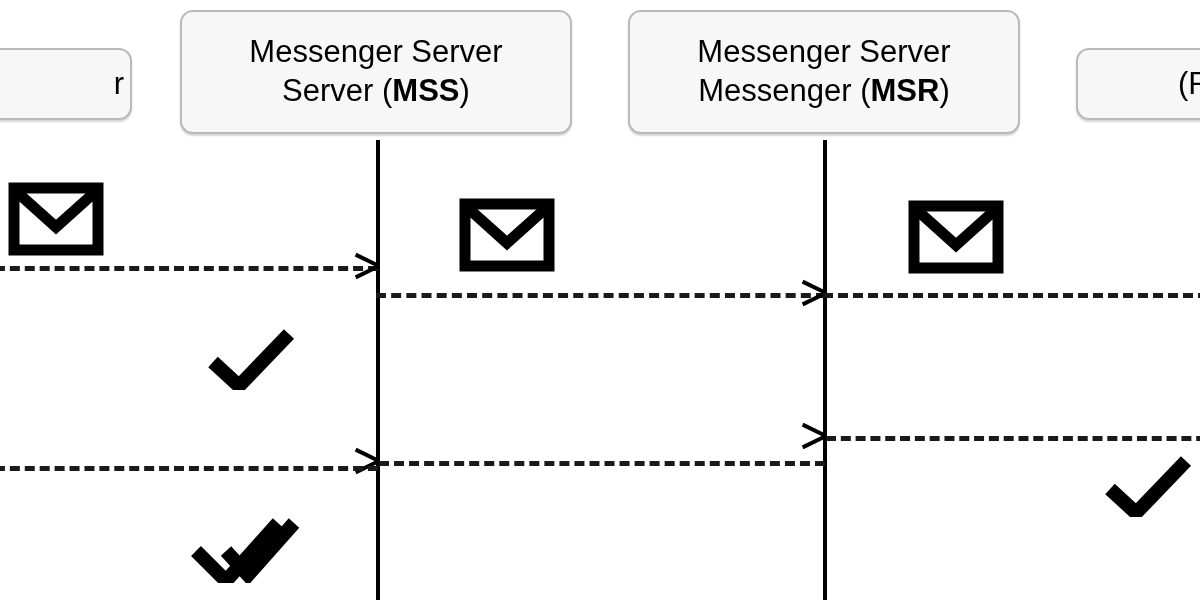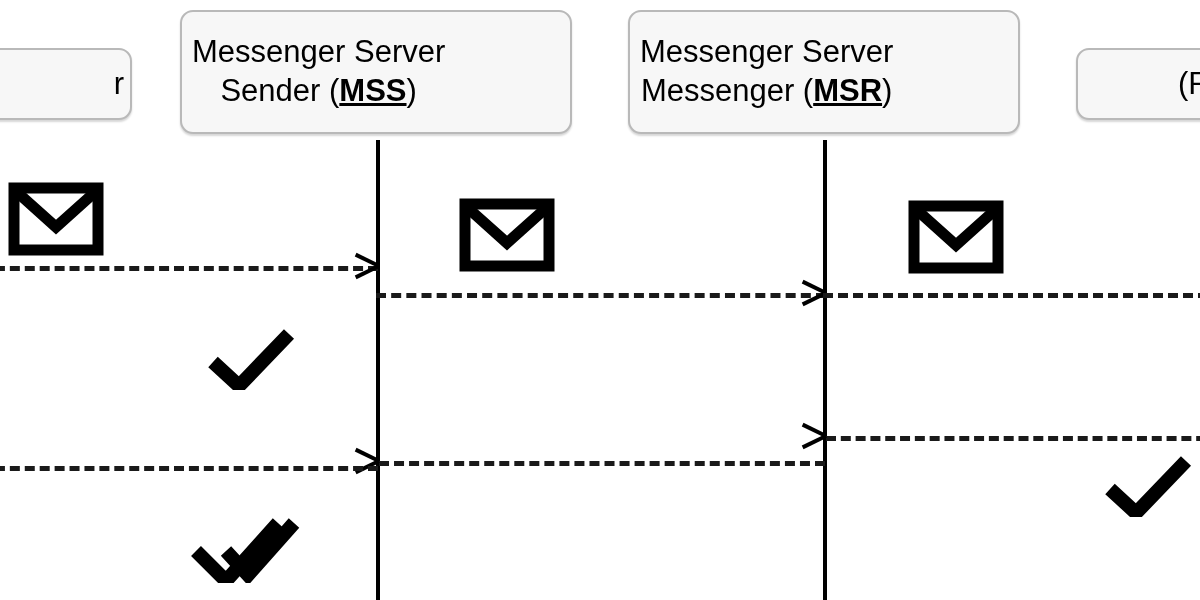--- a/index.html
+++ b/index.html
@@ -23,31 +23,32 @@
   
   .participant {
     position: absolute;
     box-sizing: border-box;
     background: #f7f7f7;
     border: 2px solid #b9b9b9;
     border-radius: 13px;
     box-shadow: 0 2px 2px rgba(0,0,0,0.16);
     display: flex;
     align-items: center;
+    justify-content: center;
     text-align: center;
     color: #000000;
     font-size: 31px;
     line-height: 1.25;
     font-weight: 400;
     padding: 4px 10px;
     white-space: pre-line;
     overflow: hidden;
   }
   .participant .pname { display: block; }
-  .participant b { font-weight: 700; text-decoration: underline; }
+  .participant b { font-weight: 700; }
 
   
   .lifeline {
     position: absolute;
     width: 4px;
     background: #000000;
   }
 
   
   .msg-line {
@@ -155,21 +156,21 @@
       <polyline points="6,36 36,66 88,8" fill="none" stroke="#000000" stroke-width="14" stroke-linecap="butt" stroke-linejoin="miter"></polyline>
       <polyline points="36,36 58,60 104,8" fill="none" stroke="#000000" stroke-width="14" stroke-linecap="butt" stroke-linejoin="miter"></polyline>
     </svg>
   </div>
 
   <div class="participant" style="left:-260px; top:48px; width:392px; height:72px; justify-content:flex-end; padding-right:6px;">
     <span class="pname">r</span>
   </div>
 
   <div class="participant" style="left:180px; top:10px; width:392px; height:124px;">
-    <span class="pname"><span>Messenger Server</span><br><span>Sender (</span><b>MSS</b><span>)</span></span>
+    <span class="pname"><span>Messenger Server</span><br><span>Server (</span><b>MSS</b><span>)</span></span>
   </div>
 
   <div class="participant" style="left:628px; top:10px; width:392px; height:124px;">
     <span class="pname"><span>Messenger Server</span><br><span>Messenger (</span><b>MSR</b><span>)</span></span>
   </div>
 
   <div class="participant" style="left:1076px; top:48px; width:392px; height:72px; justify-content:flex-start; padding-left:100px;">
     <span class="pname">(R</span>
   </div>
 

